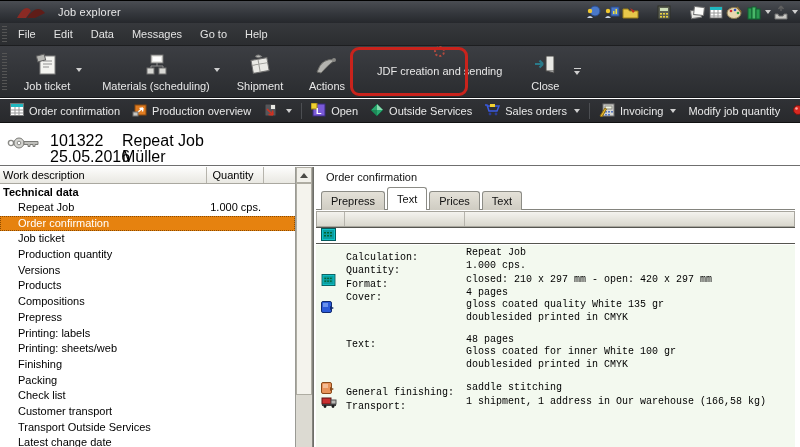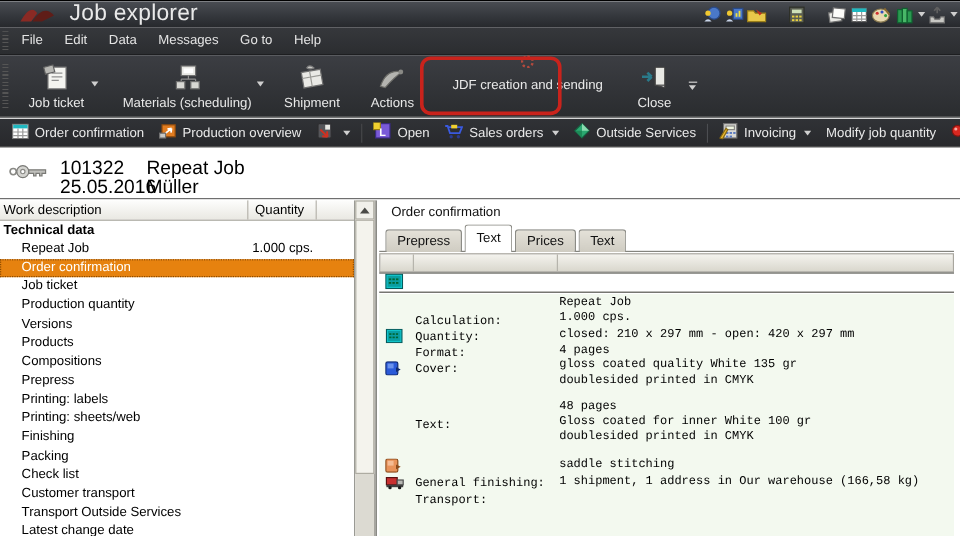--- a/index.html
+++ b/index.html
@@ -9,21 +9,21 @@
     font-family:"Liberation Sans", sans-serif; background:#fff;
     border-top:1px solid #000;
   }
   
   .titlebar {
     position:absolute; left:0; top:0; width:800px; height:22px;
     background:linear-gradient(#4a4d53,#33363b 60%,#26282c);
     display:flex; align-items:center; color:#e9e9e9;
   }
   .titlebar .logo { margin-left:16px; width:32px; height:15px; }
-  .titlebar .title { margin-left:10px; font-size:19px; letter-spacing:.2px; }
+  .titlebar .title { margin-left:10px; font-size:11px; letter-spacing:.2px; }
   .tb-icons { position:absolute; right:2px; top:2px; height:18px; display:flex; align-items:center; }
   .tb-ic { width:19px; height:18px; display:flex; align-items:center; justify-content:center; }
   .tb-ic svg { display:block; }
   .tb-gap { width:14px; }
   .caret { width:0; height:0; border-left:3px solid transparent; border-right:3px solid transparent; border-top:4px solid #cfcfcf; margin-left:2px; }
   
   .menubar {
     position:absolute; left:0; top:22px; width:800px; height:23px;
     background:linear-gradient(#36383c,#2b2d30);
     display:flex; align-items:center; color:#e4e4e4; font-size:11px;
@@ -121,21 +121,21 @@
     display:flex; align-items:center; padding-left:5px;
   }
   .dp-content {
     position:absolute; left:2px; right:5px; top:78px; bottom:0;
     background:#f3f9ef; font-family:"Liberation Mono","DejaVu Sans Mono",monospace;
     font-size:10px; color:#000; padding-top:2px;
   }
   .grp { position:relative; min-height:12.7px; }
   .grp .g-icon { position:absolute; left:5px; top:0px; }
   .grp .g-icon.mid { top:14px; }
-  .grp .g-label { position:absolute; left:30px; top:16px; white-space:pre; }
+  .grp .g-label { position:absolute; left:30px; top:5px; white-space:pre; }
   .grp .g-line { margin-left:150px; line-height:12.7px; white-space:pre; }
   .mt9  { margin-top:9px; }
   .mt10 { margin-top:10px; }
   .mt1  { margin-top:1.5px; }
 </style>
 </head>
 <body>
 
 <div class="window">
 
@@ -355,40 +355,40 @@
             <rect x="2" y="1" width="12" height="12" fill="#7a5ad8" stroke="#3a2a80"></rect>
             <rect x="0" y="0" width="6" height="6" fill="#f0d030" stroke="#9a8010"></rect>
             <text x="5" y="11" font-family="Liberation Sans, sans-serif" font-size="9" font-weight="bold" fill="#fff">L</text>
           </svg>
       </span>
       <span>Open</span>
     </div>
 
     <div class="t2-item">
       <span>
+        <svg width="14" height="14" viewBox="0 0 14 14">
+            <path d="M7 1 L13 7 L7 13 L1 7 Z" fill="#2aa870" stroke="#156040"></path>
+            <path d="M7 1 L13 7 L7 7 Z" fill="#8adbb0"></path>
+            <path d="M7 7 L7 13 L1 7 Z" fill="#1d8a58"></path>
+          </svg>
+      </span>
+      <span>Outside Services</span>
+    </div>
+
+    <div class="t2-item">
+      <span>
         <svg width="16" height="13" viewBox="0 0 16 13">
             <path d="M1 2 h2 l2 6 h8 l2 -5 H4" fill="none" stroke="#3a5ae0" stroke-width="1.5"></path>
             <rect x="6" y="1" width="5" height="3" fill="#f0d030"></rect>
             <circle cx="6" cy="11" r="1.4" fill="#2a3a90"></circle>
             <circle cx="12" cy="11" r="1.4" fill="#2a3a90"></circle>
           </svg>
       </span>
       <span>Sales orders</span>
       <span class="caret"></span>
-    </div>
-
-    <div class="t2-item">
-      <span>
-        <svg width="14" height="14" viewBox="0 0 14 14">
-            <path d="M7 1 L13 7 L7 13 L1 7 Z" fill="#2aa870" stroke="#156040"></path>
-            <path d="M7 1 L13 7 L7 7 Z" fill="#8adbb0"></path>
-            <path d="M7 7 L7 13 L1 7 Z" fill="#1d8a58"></path>
-          </svg>
-      </span>
-      <span>Outside Services</span>
     </div>
 
     <span class="t2-sep"></span>
 
     <div class="t2-item">
       <span>
         <svg width="16" height="14" viewBox="0 0 16 14">
             <rect x="4" y="1" width="11" height="12" fill="#d8d8d4" stroke="#707070"></rect>
             <rect x="6" y="3" width="7" height="3" fill="#eef4e0" stroke="#8a8a86"></rect>
             <g fill="#5a7ac0">

